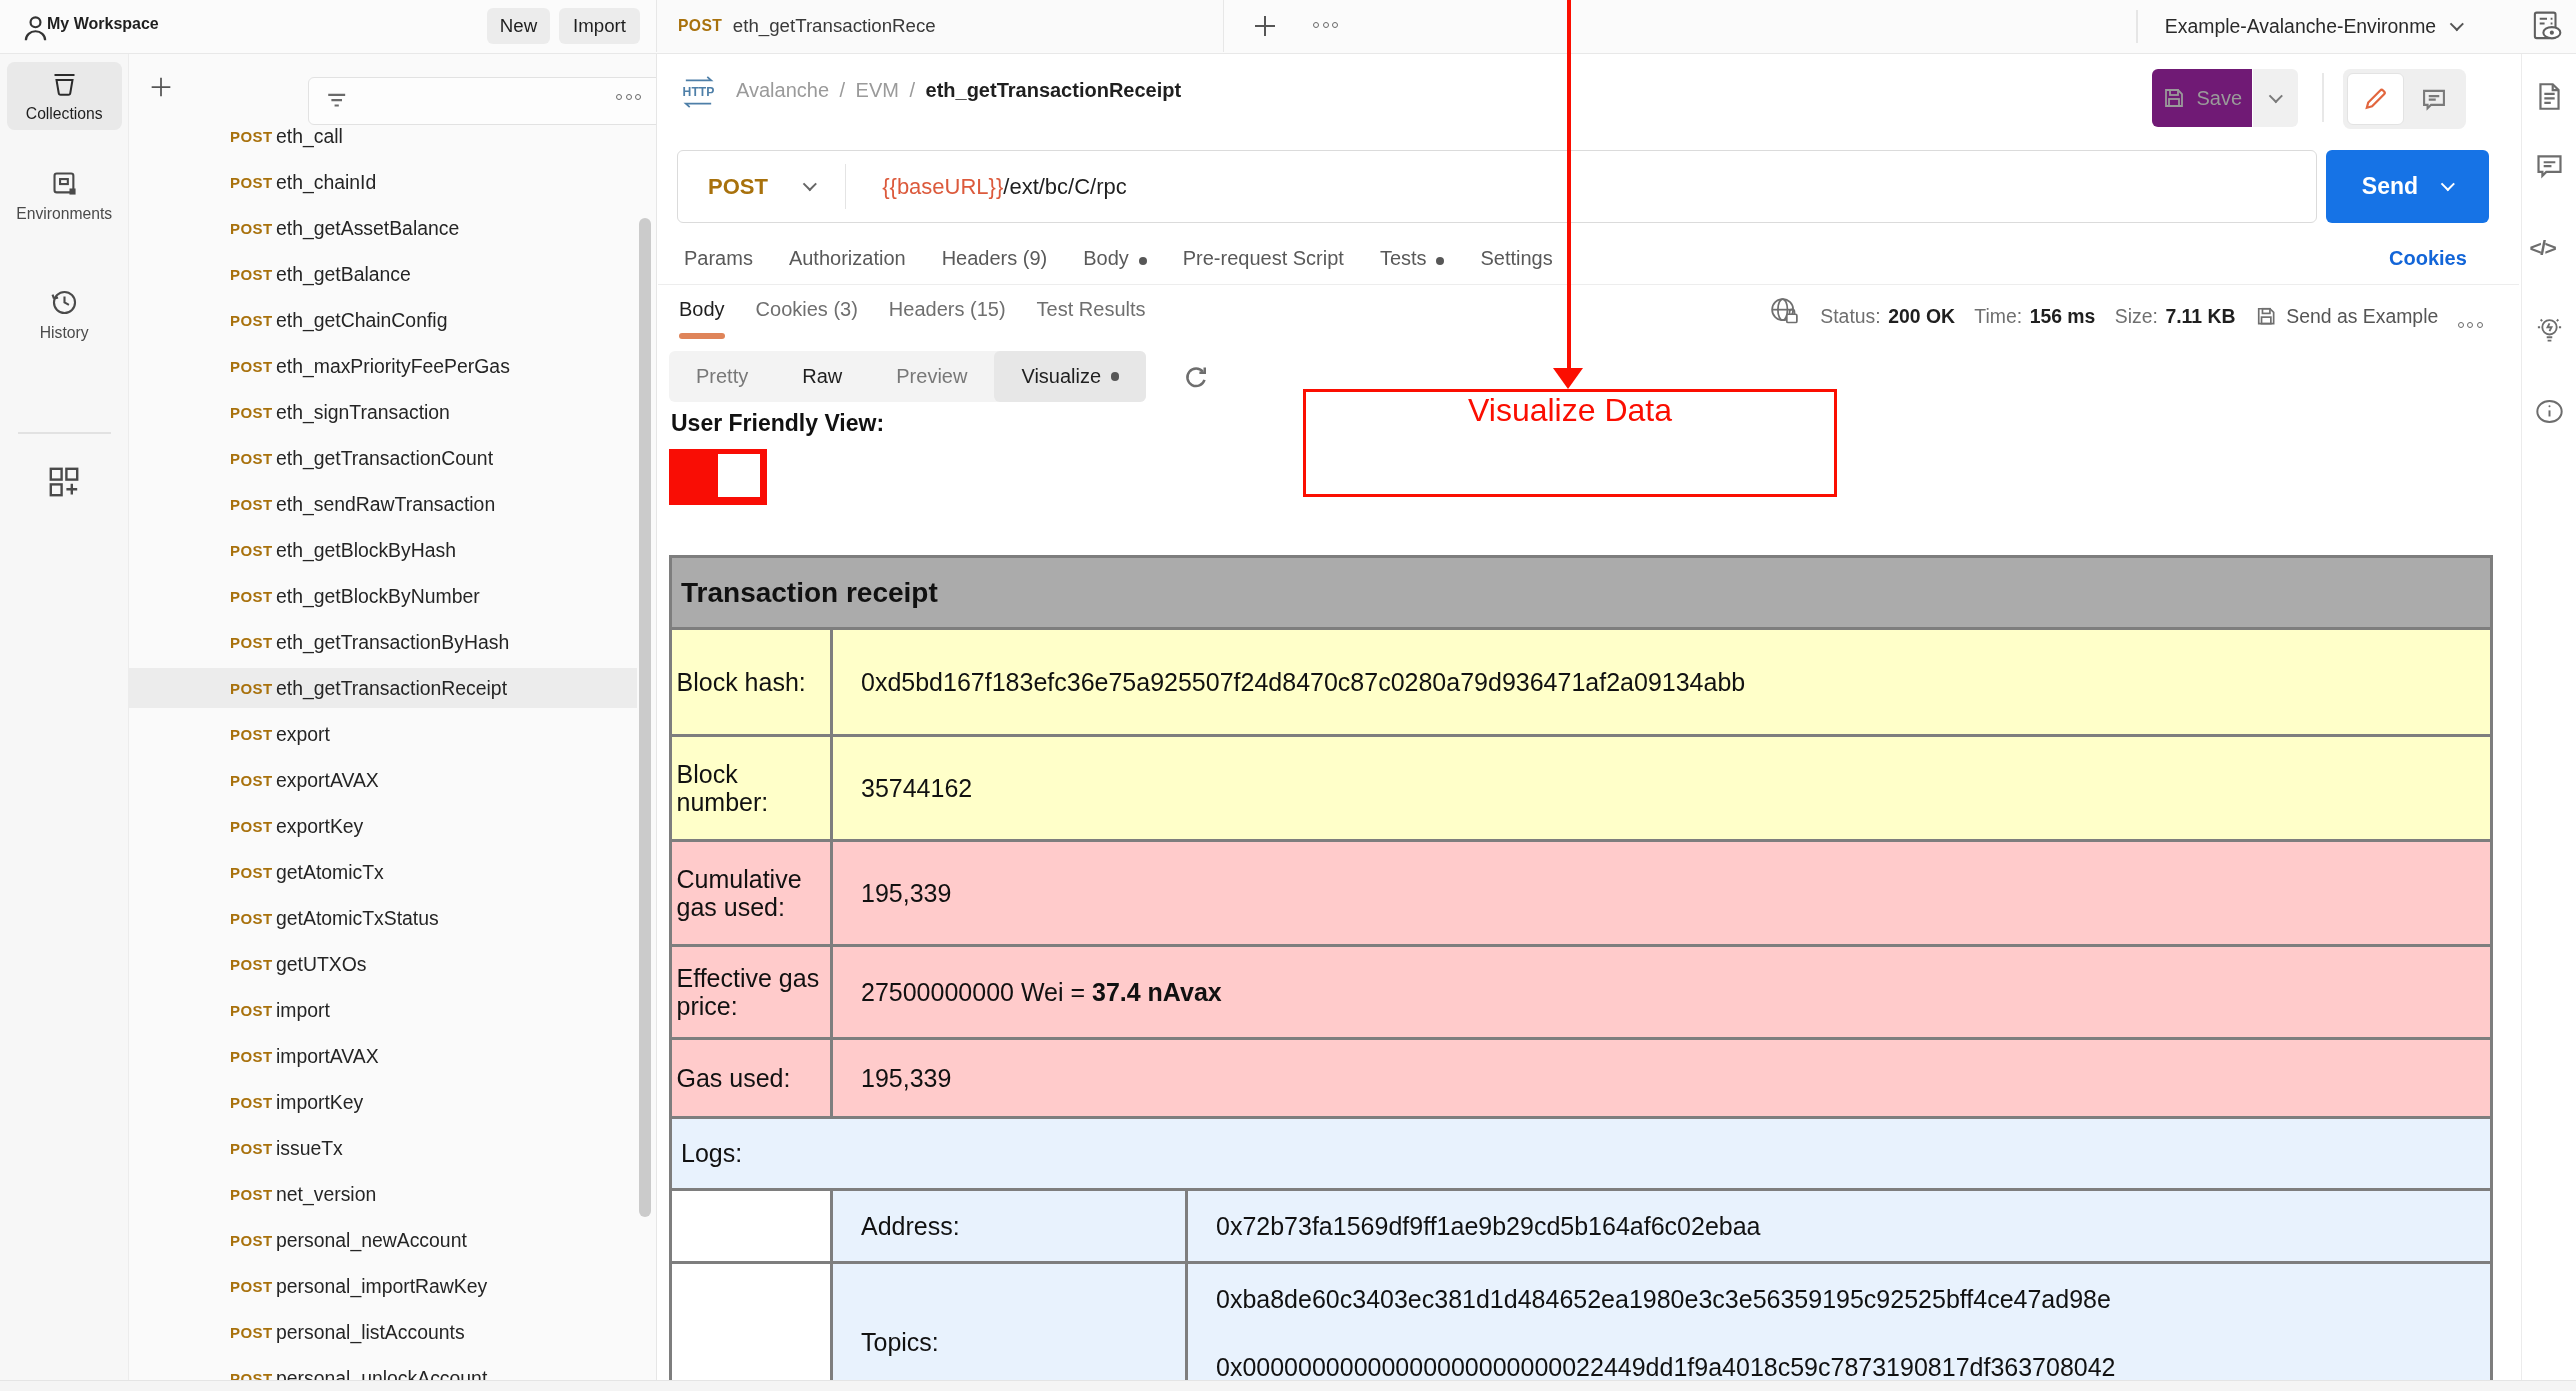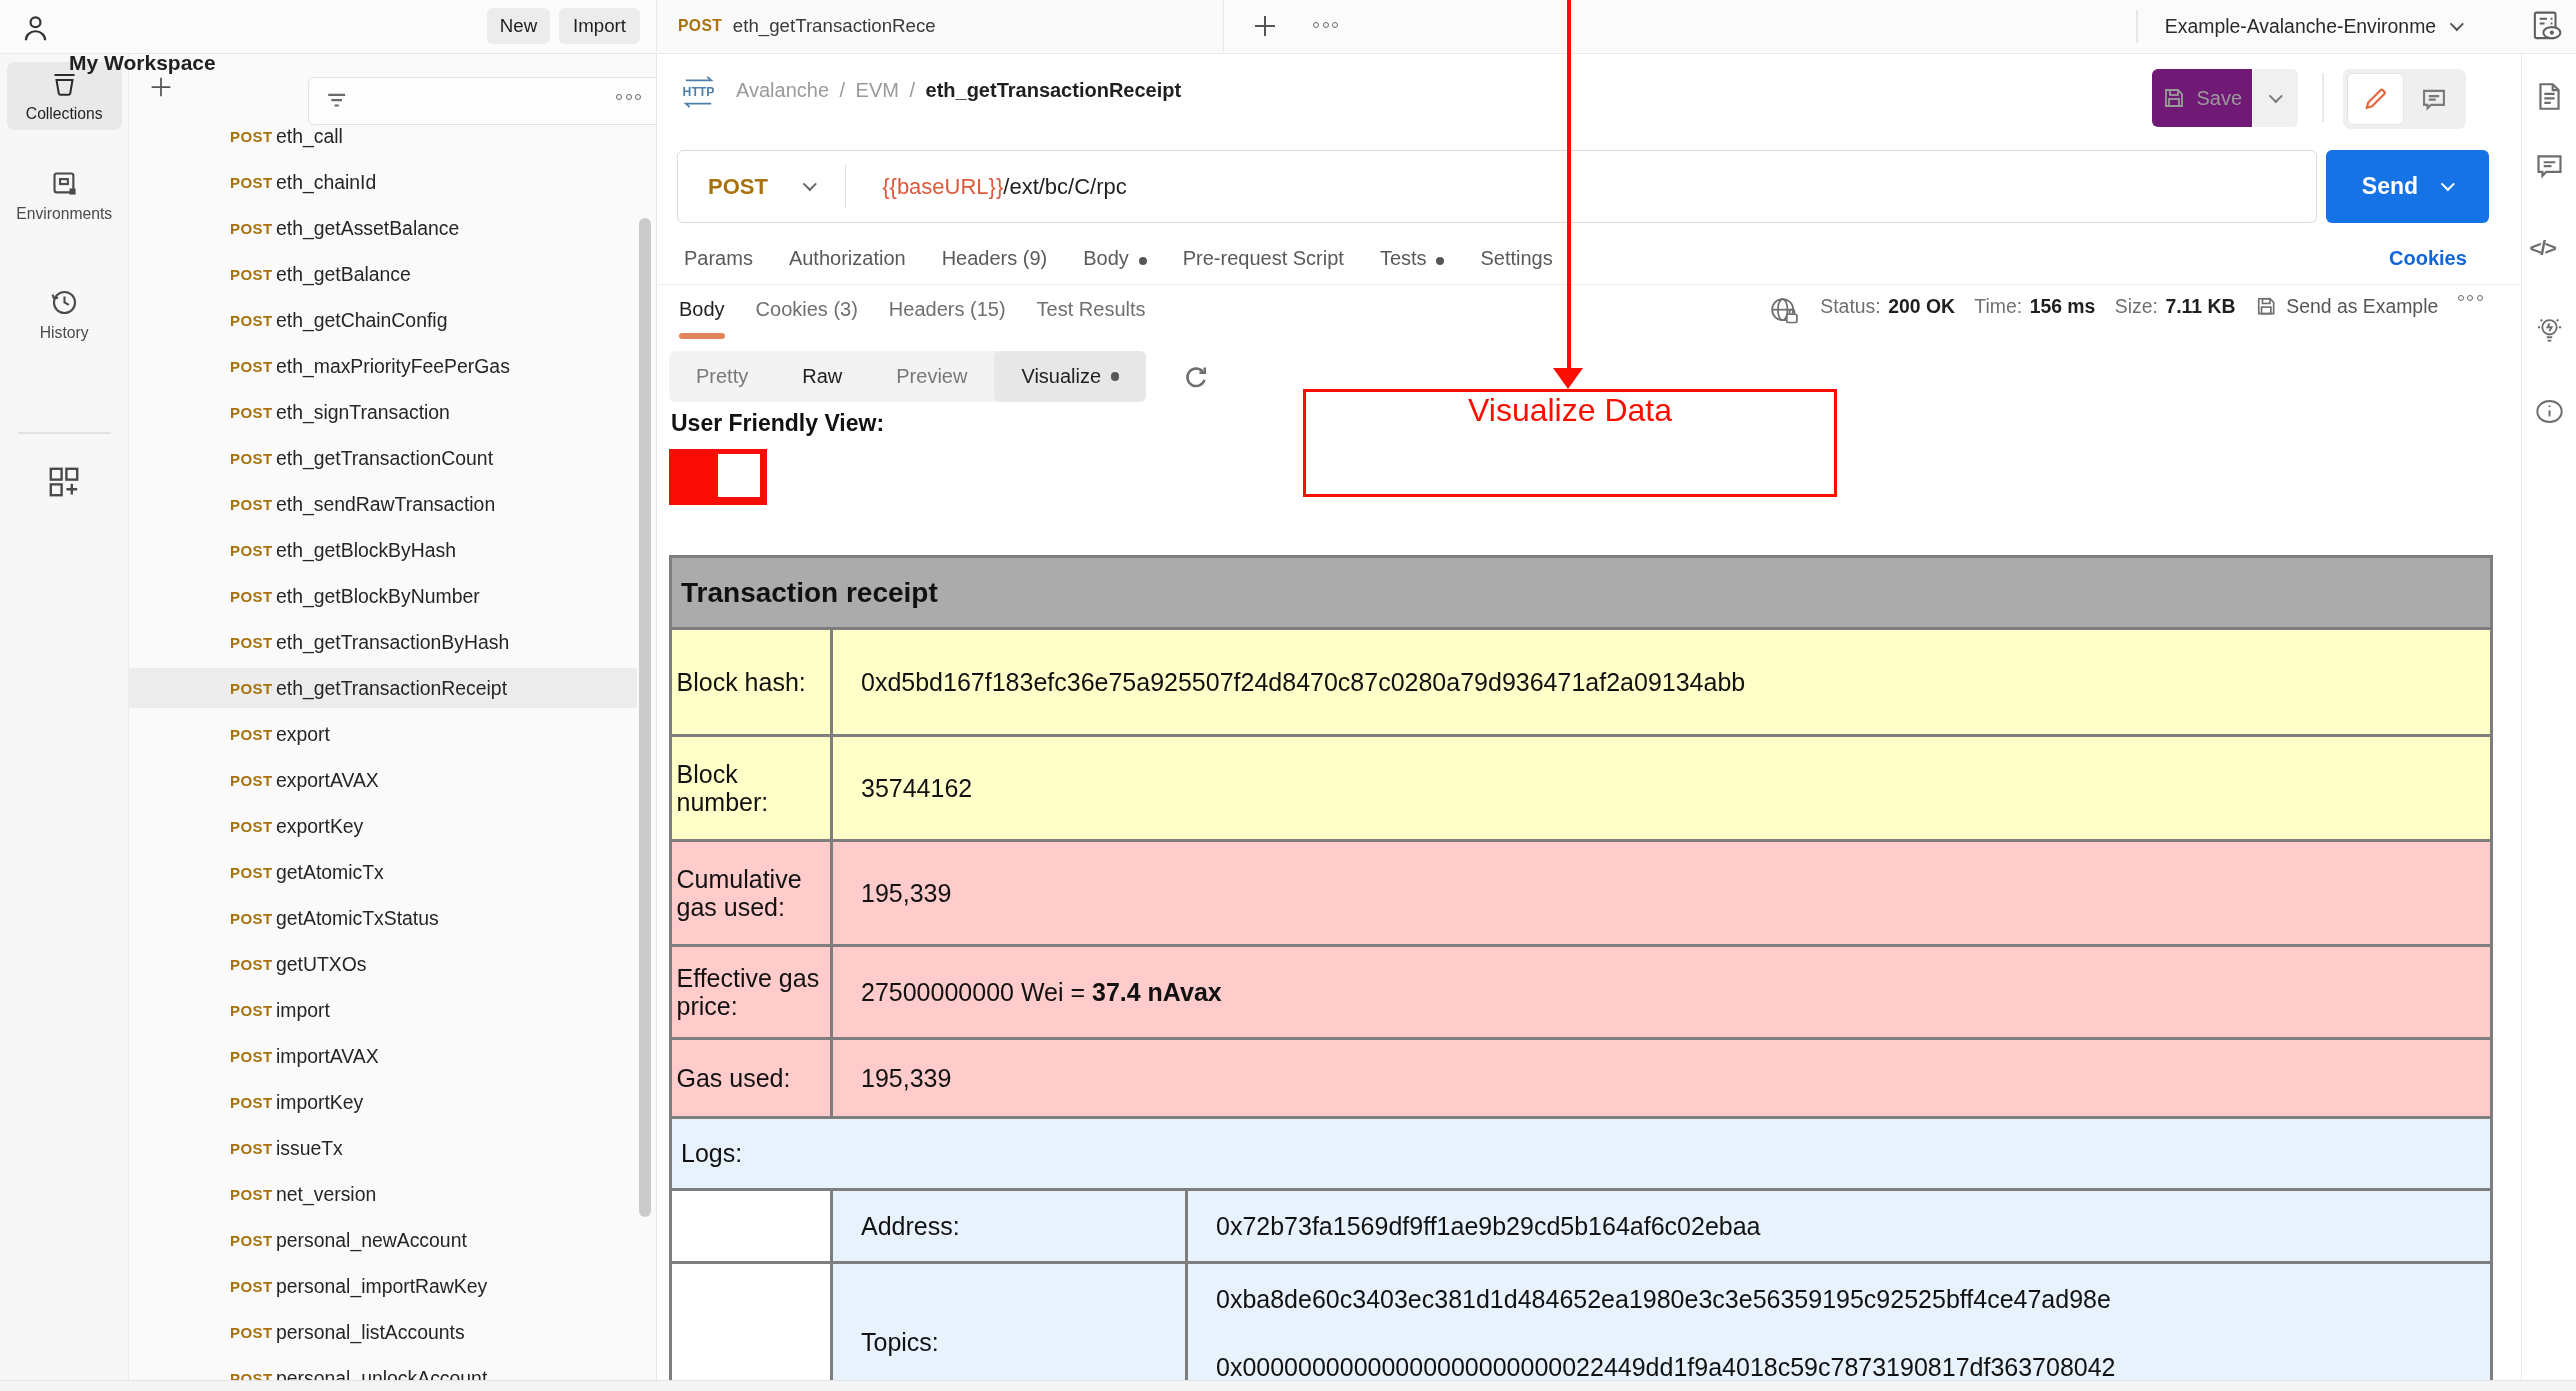--- a/index.html
+++ b/index.html
@@ -12,21 +12,21 @@
   svg { display:block; }
   .chev { display:inline-block; width:9.7px; height:9.7px;
     border-right:2.2px solid currentColor; border-bottom:2.2px solid currentColor;
     transform:rotate(45deg); }
   .ooo { display:inline-flex; gap:3.7px; align-items:center; }
   .ooo i { width:6px; height:6px; border:1.9px solid #6a6a6a; border-radius:50%; display:block; }
 
   
   .topbar { left:0; top:0; width:2576px; height:54px; background:#FBFBFB;
     border-bottom:1.5px solid #E8E8E8; z-index:5; }
-  .workspace-name { left:69px; top:15px; font-size:21px; font-weight:600; color:#1f1f1f;margin-top:36px; }
+  .workspace-name { left:47px; top:15px; font-size:16px; font-weight:600; color:#1f1f1f; }
   .btn-gray { background:#ECECEC; border-radius:6px; font-size:18.7px; color:#1f1f1f;
     display:flex; align-items:center; justify-content:center; }
   .new-btn { left:487px; top:8.2px; width:63px; height:36px; }
   .import-btn { left:559px; top:8.2px; width:81px; height:36px; }
   .req-tab { left:656px; top:0; width:568px; height:52px; background:#FAFAFA;
     border-left:1.5px solid #E7E7E7; border-right:1.5px solid #E7E7E7;
     display:flex; align-items:center; padding-left:21px; overflow:hidden; }
   .req-tab .m { color:#A8710C; font-weight:700; font-size:15.7px; margin-right:10.5px; letter-spacing:0.4px;}
   .req-tab .t { color:#3a3a3a; font-size:18.7px; white-space:nowrap; }
   .tab-plus { left:1250px; top:10.5px; color:#555; }
@@ -98,21 +98,21 @@
     border-radius:50%; background:#575757; margin-left:9.7px; }
   .cookies-link { left:2389px; top:247px; font-size:20px; font-weight:600; color:#1265D8; }
 
   
   .resp-row { left:658px; top:287px; width:1861px; height:60px; }
   .resp-tabs { position:absolute; left:21px; top:10.5px; display:flex; gap:31px; font-size:20px; color:#6f6f6f; }
   .resp-tab { position:relative; padding-bottom:18px; white-space:nowrap; }
   .resp-tab.active { color:#1f1f1f; }
   .resp-tab.active::after { content:""; position:absolute; left:0; bottom:0; width:100%; height:5.2px;
     background:#DF8459; border-radius:3px; }
-  .status-cluster { position:absolute; right:36px; top:7.5px; display:flex; align-items:flex-start; gap:19.4px;
+  .status-cluster { position:absolute; right:36px; top:7.5px; display:flex; align-items:flex-end; gap:19.4px;
     font-size:19.4px; color:#6f6f6f; }
   .status-cluster b { color:#1f1f1f; font-weight:600; }
   .status-item { display:flex; gap:7.5px; white-space:nowrap; }
   .save-example { display:flex; align-items:center; gap:9px; color:#555; }
 
   
   .view-seg { left:669px; top:351px; height:51px; background:#F3F3F3; border-radius:6px;
     display:inline-flex; align-items:center; font-size:20px; color:#787878; }
   .vtab { padding:0 27px; height:51px; display:flex; align-items:center; white-space:nowrap; }
   .vtab.emph { color:#1f1f1f; }

